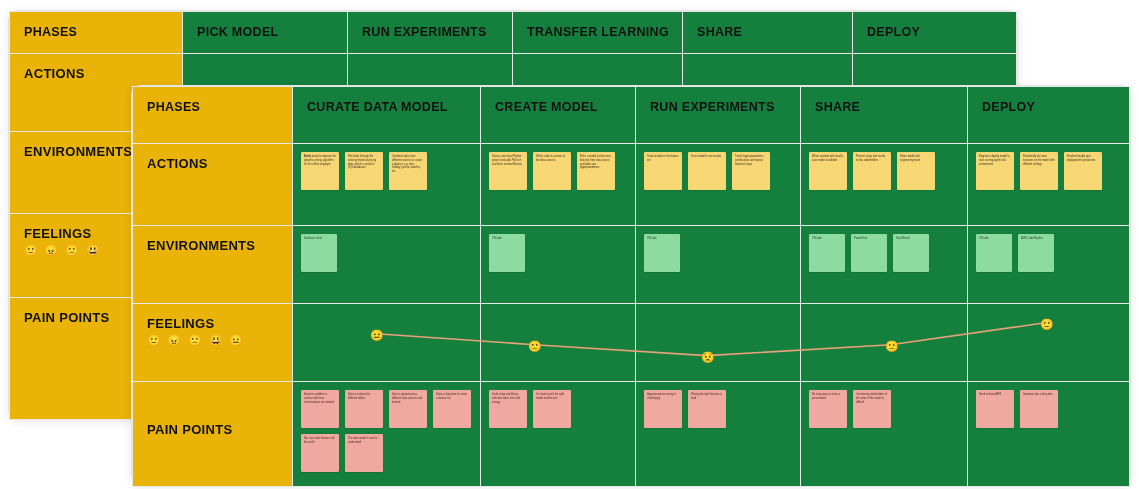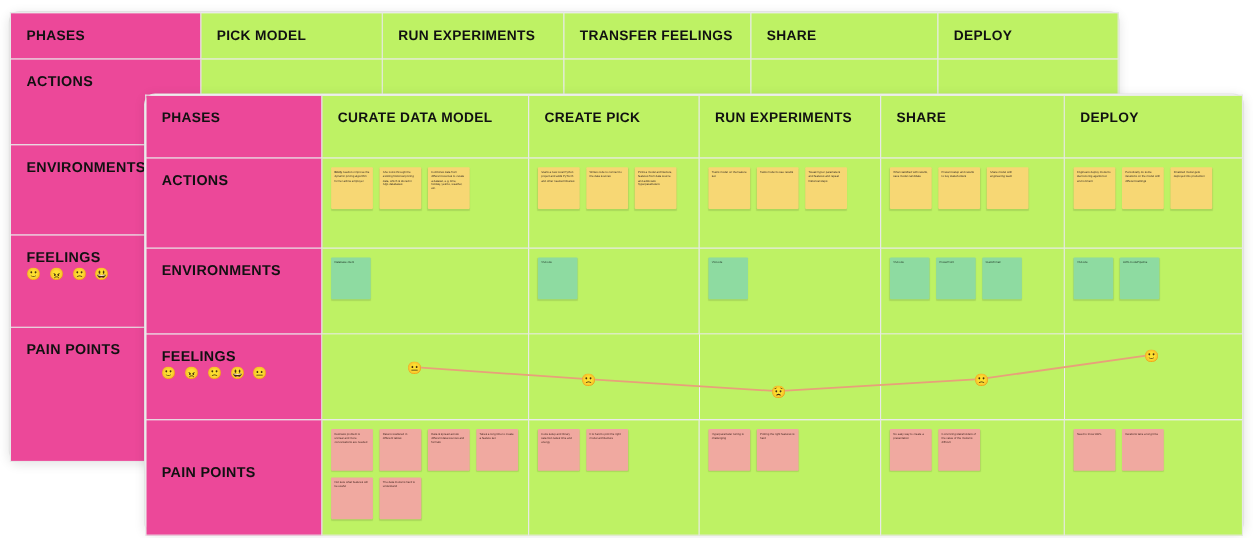--- a/index.html
+++ b/index.html
@@ -17,22 +17,22 @@
     background: #ffffff;
     border: 1px solid #e3e3e3;
     border-radius: 10px;
     box-shadow: 0 2px 10px rgba(0,0,0,0.10);
   }
   .card-back  { left: 8px;   top: 10px;  width: 1010px; height: 410px; z-index: 1; }
   .card-front { left: 131px; top: 85px;  width: 1000px; height: 400px; z-index: 2; }
 
   
   .jtable { width: 100%; height: 100%; border-collapse: collapse; table-layout: fixed; }
-  .jtable td { border: 1px solid #e8e8e8; vertical-align: top; background: #bef264; }
-  .jtable td.labelcell { background: #ec4899; }
+  .jtable td { border: 1px solid #e8e8e8; vertical-align: top; background: #15803d; }
+  .jtable td.labelcell { background: #eab308; }
   .rowlabel {
     font-size: 13px; font-weight: bold; color: #111;
     letter-spacing: 0.3px; padding: 12px 0 0 14px;
   }
   .colhead {
     font-size: 12.5px; font-weight: bold; color: #111;
     letter-spacing: 0.3px; padding: 13px 0 0 14px;
   }
   .emoji-row { padding: 4px 0 0 14px; font-size: 11px; line-height: 1; letter-spacing: 3px; }
   .emoji-row span { margin-right: 4px; }
@@ -91,21 +91,21 @@
         <td class="labelcell" style="width:173px">
           <div class="colhead">PHASES</div>
         </td>
         <td style="width:165px">
           <div class="colhead">PICK MODEL</div>
         </td>
         <td style="width:165px">
           <div class="colhead">RUN EXPERIMENTS</div>
         </td>
         <td style="width:170px">
-          <div class="colhead">TRANSFER FEELINGS</div>
+          <div class="colhead">TRANSFER LEARNING</div>
         </td>
         <td style="width:170px">
           <div class="colhead">SHARE</div>
         </td>
         <td>
           <div class="colhead">DEPLOY</div>
         </td>
       </tr>
       <tr class="r-act">
         <td class="labelcell">
@@ -159,21 +159,21 @@
 
       <tbody>
           <tr class="r-head">
         <td class="labelcell" style="width:160px">
           <div class="colhead">PHASES</div>
         </td>
         <td style="width:188px">
           <div class="colhead">CURATE DATA MODEL</div>
         </td>
         <td style="width:155px">
-          <div class="colhead">CREATE PICK</div>
+          <div class="colhead">CREATE MODEL</div>
         </td>
         <td style="width:165px">
           <div class="colhead">RUN EXPERIMENTS</div>
         </td>
         <td style="width:167px">
           <div class="colhead">SHARE</div>
         </td>
         <td>
           <div class="colhead">DEPLOY</div>
         </td>

